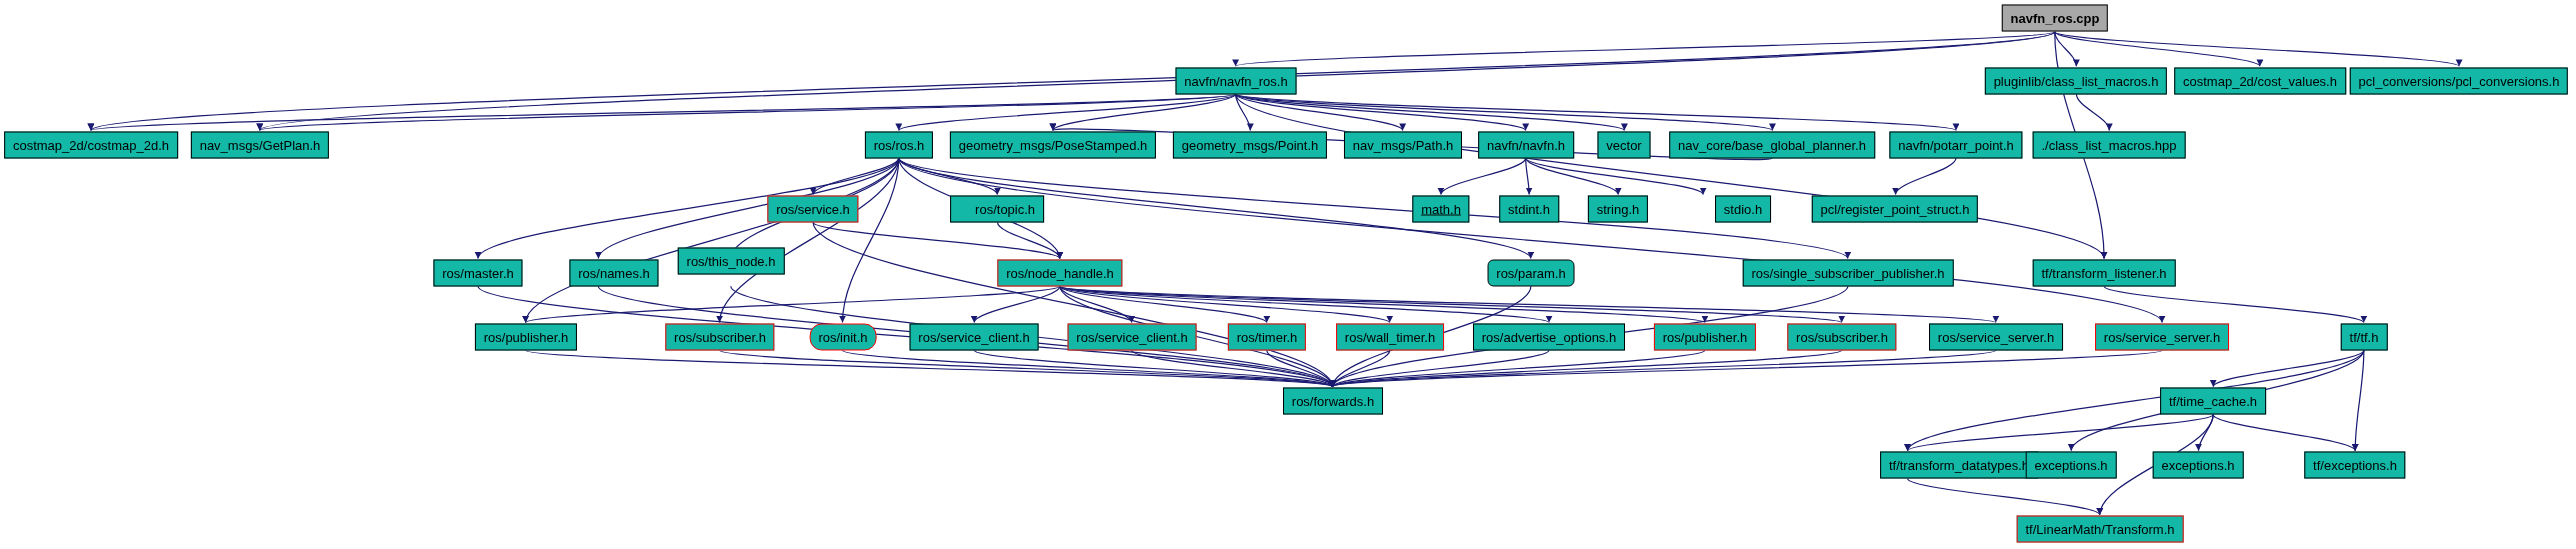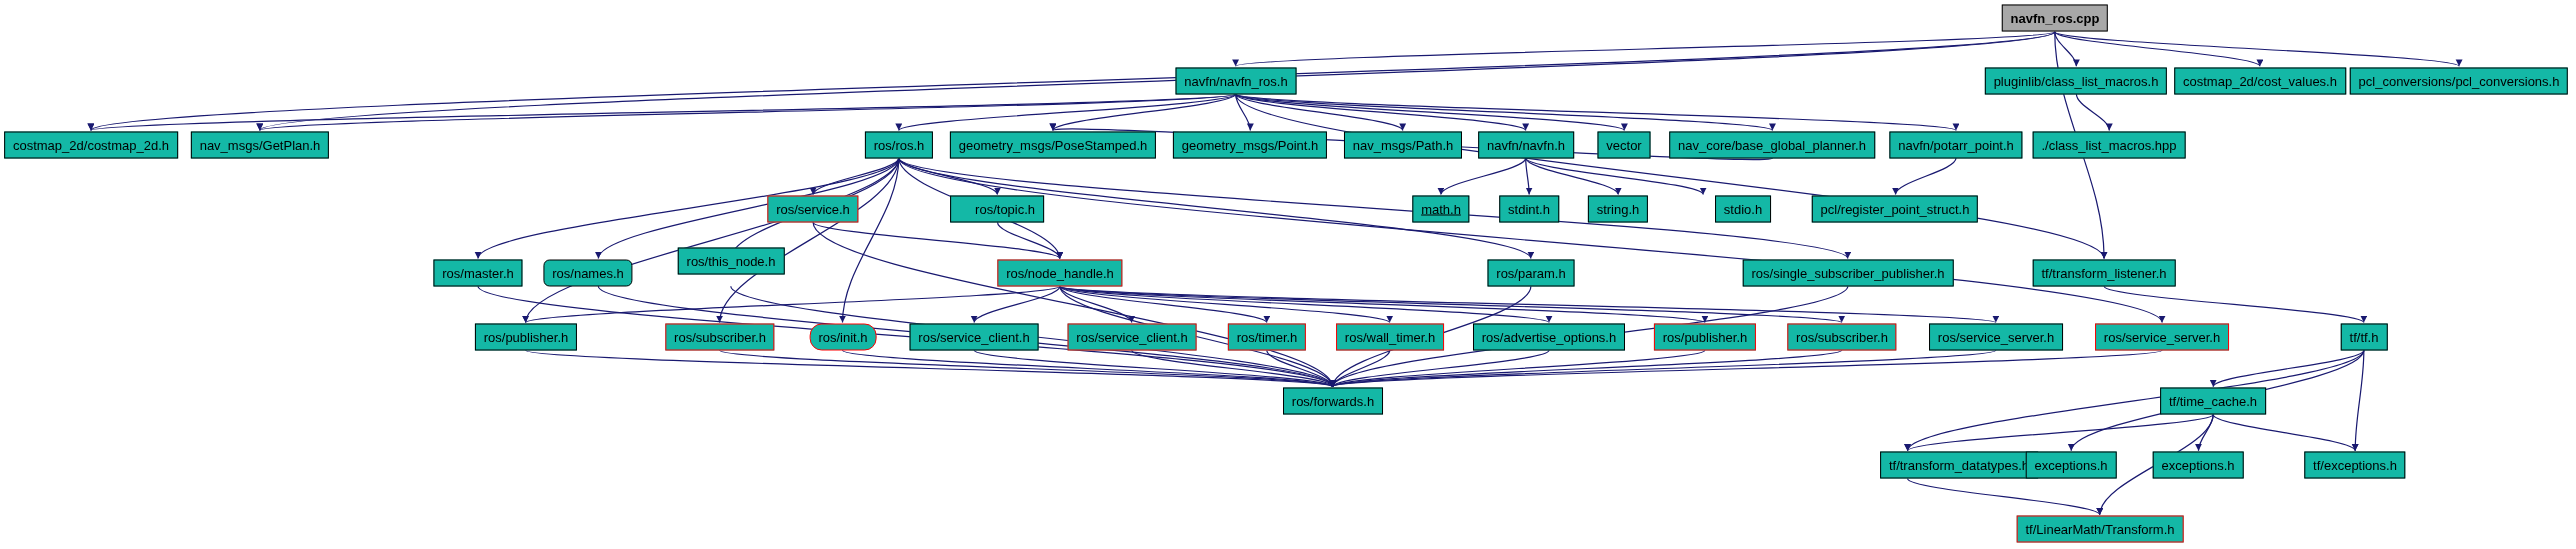--- a/index.html
+++ b/index.html
@@ -155,24 +155,24 @@
     <div class="node" style="left: 1956px; top: 145px;">navfn/potarr_point.h</div>
     <div class="node" style="left: 2109px; top: 145px;">./class_list_macros.hpp</div>
     <div class="node" style="left: 1441px; top: 209px; text-decoration: underline;">math.h</div>
     <div class="node" style="left: 1529px; top: 209px;">stdint.h</div>
     <div class="node" style="left: 1618px; top: 209px;">string.h</div>
     <div class="node" style="left: 1703px; top: 209px; margin-left: 40px;">stdio.h</div>
     <div class="node" style="left: 1895px; top: 209px;">pcl/register_point_struct.h</div>
     <div class="node red" style="left: 813px; top: 209px;">ros/service.h</div>
     <div class="node" style="left: 997px; top: 209px; padding-left: 24px;">ros/topic.h</div>
     <div class="node" style="left: 478px; top: 273px;">ros/master.h</div>
-    <div class="node" style="left: 588px; top: 273px; border-radius: 6px;">ros/names.h</div>
+    <div class="node" style="left: 614px; top: 273px;">ros/names.h</div>
     <div class="node" style="left: 731px; top: 261px;">ros/this_node.h</div>
     <div class="node red" style="left: 1060px; top: 273px;">ros/node_handle.h</div>
-    <div class="node" style="left: 1531px; top: 273px;">ros/param.h</div>
+    <div class="node" style="left: 1531px; top: 273px; border-radius: 6px;">ros/param.h</div>
     <div class="node" style="left: 1848px; top: 273px;">ros/single_subscriber_publisher.h</div>
     <div class="node" style="left: 2104px; top: 273px;">tf/transform_listener.h</div>
     <div class="node" style="left: 526px; top: 337px;">ros/publisher.h</div>
     <div class="node red" style="left: 720px; top: 337px;">ros/subscriber.h</div>
     <div class="node red" style="left: 843px; top: 337px; border-radius: 12px;">ros/init.h</div>
     <div class="node" style="left: 974px; top: 337px;">ros/service_client.h</div>
     <div class="node red" style="left: 1132px; top: 337px;">ros/service_client.h</div>
     <div class="node red" style="left: 1267px; top: 337px;">ros/timer.h</div>
     <div class="node red" style="left: 1390px; top: 337px;">ros/wall_timer.h</div>
     <div class="node" style="left: 1549px; top: 337px;">ros/advertise_options.h</div>

